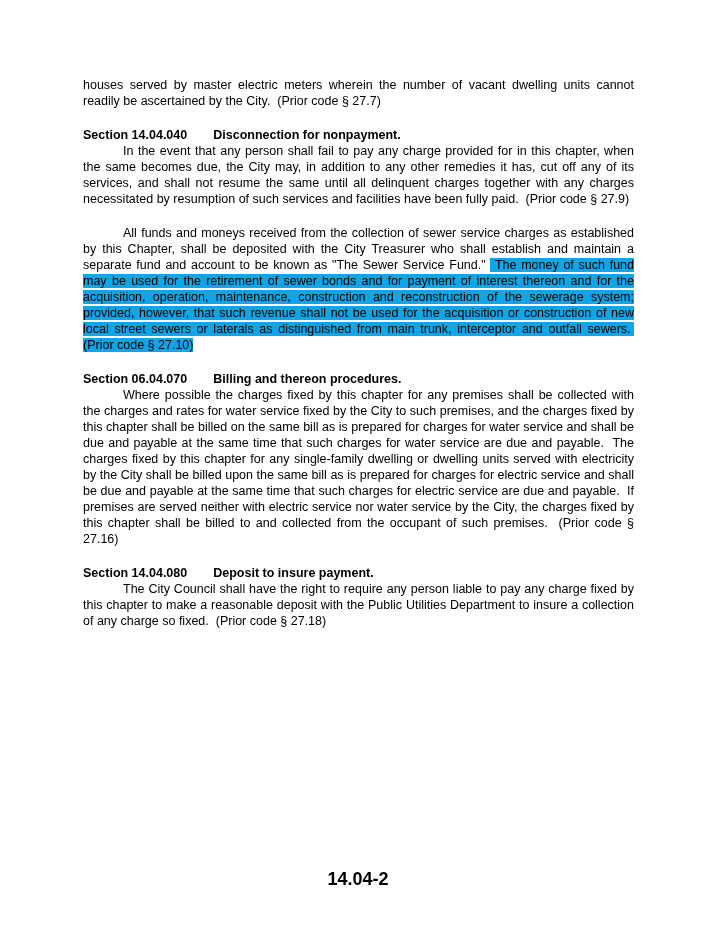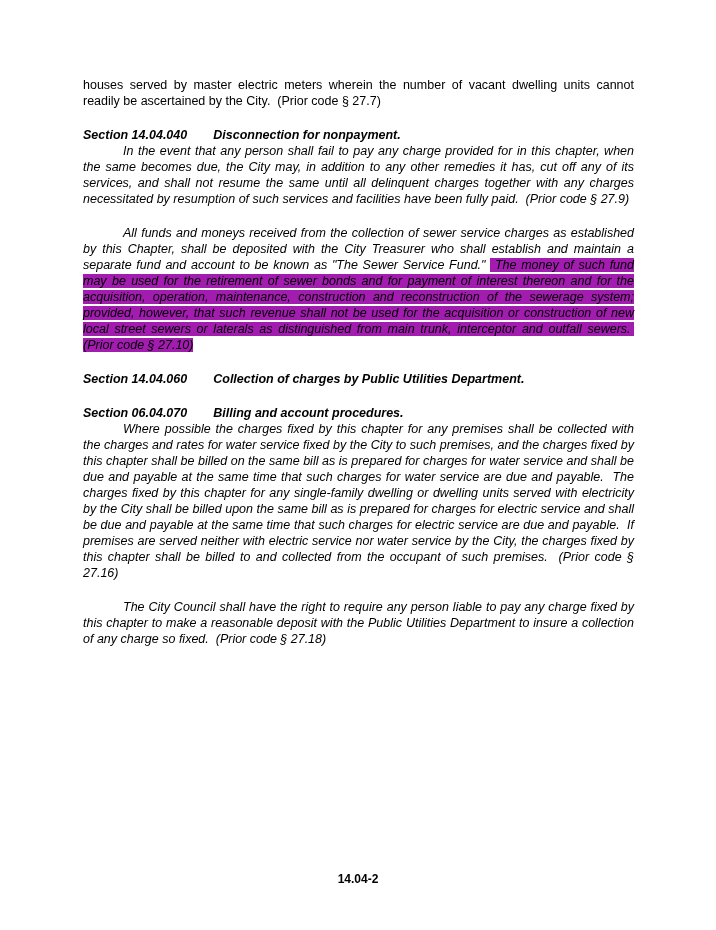--- a/index.html
+++ b/index.html
@@ -19,56 +19,56 @@
     left: 83px;
     top: 77px;
     width: 551px;
     text-align: justify;
   }
   .para {
     margin: 0;
     text-indent: 40px;
   }
   .para.no-indent { text-indent: 0; }
-  .section { margin-top: 18px; font-style: italic; }
+  .section { margin-top: 18px; }
   .heading {
     margin: 0;
     font-weight: bold;
     text-align: left;
   }
   .heading .sec-title { margin-left: 26px; }
-  .hl { background: #a21caf; }
+  .hl { background: #0ea5e9; }
   .footer {
     position: absolute;
     top: 871px;
     left: 0;
     width: 716px;
     text-align: center;
     font-weight: bold;
-    font-size: 12px;
+    font-size: 18px;
   }
 </style>
 </head>
 <body>
 
 <div class="page">
   <div class="textblock">
       <p class="para no-indent"><span>houses served by master electric meters wherein the number of vacant dwelling units cannot readily be ascertained by the City.&nbsp; (Prior code § 27.7)</span></p>
       <div class="section">
         <p class="heading"><span class="sec-num">Section 14.04.040</span><span class="sec-title">Disconnection for nonpayment.</span></p>
         <p class="para"><span>In the event that any person shall fail to pay any charge provided for in this chapter, when the same becomes due, the City may, in addition to any other remedies it has, cut off any of its services, and shall not resume the same until all delinquent charges together with any charges necessitated by resumption of such services and facilities have been fully paid.&nbsp; (Prior code § 27.9)</span></p>
       </div>
       <div class="section">
         <p class="para"><span>All funds and moneys received from the collection of sewer service charges as established by this Chapter, shall be deposited with the City Treasurer who shall establish and maintain a separate fund and account to be known as "The Sewer Service Fund."&nbsp;</span><span class="hl"> The money of such fund may be used for the retirement of sewer bonds and for payment of interest thereon and for the acquisition, operation, maintenance, construction and reconstruction of the sewerage system; provided, however, that such revenue shall not be used for the acquisition or construction of new local street sewers or laterals as distinguished from main trunk, interceptor and outfall sewers.&nbsp; (Prior code § 27.10)</span></p>
       </div>
       <div class="section">
-        <p class="heading"><span class="sec-num">Section 14.04.060</span><span class="sec-title">Collection of charges by Public Utilities Department.</span></p>
       </div>
       <div class="section">
-        <p class="heading"><span class="sec-num">Section 06.04.070</span><span class="sec-title">Billing and account procedures.</span></p>
+        <p class="heading"><span class="sec-num">Section 06.04.070</span><span class="sec-title">Billing and thereon procedures.</span></p>
         <p class="para"><span>Where possible the charges fixed by this chapter for any premises shall be collected with the charges and rates for water service fixed by the City to such premises, and the charges fixed by this chapter shall be billed on the same bill as is prepared for charges for water service and shall be due and payable at the same time that such charges for water service are due and payable.&nbsp; The charges fixed by this chapter for any single-family dwelling or dwelling units served with electricity by the City shall be billed upon the same bill as is prepared for charges for electric service and shall be due and payable at the same time that such charges for electric service are due and payable.&nbsp; If premises are served neither with electric service nor water service by the City, the charges fixed by this chapter shall be billed to and collected from the occupant of such premises.&nbsp; (Prior code § 27.16)</span></p>
       </div>
       <div class="section">
+        <p class="heading"><span class="sec-num">Section 14.04.080</span><span class="sec-title">Deposit to insure payment.</span></p>
         <p class="para"><span>The City Council shall have the right to require any person liable to pay any charge fixed by this chapter to make a reasonable deposit with the Public Utilities Department to insure a collection of any charge so fixed.&nbsp; (Prior code § 27.18)</span></p>
       </div>
     </div>
   <div class="footer">14.04-2</div>
 </div>
 
 </body></html>

